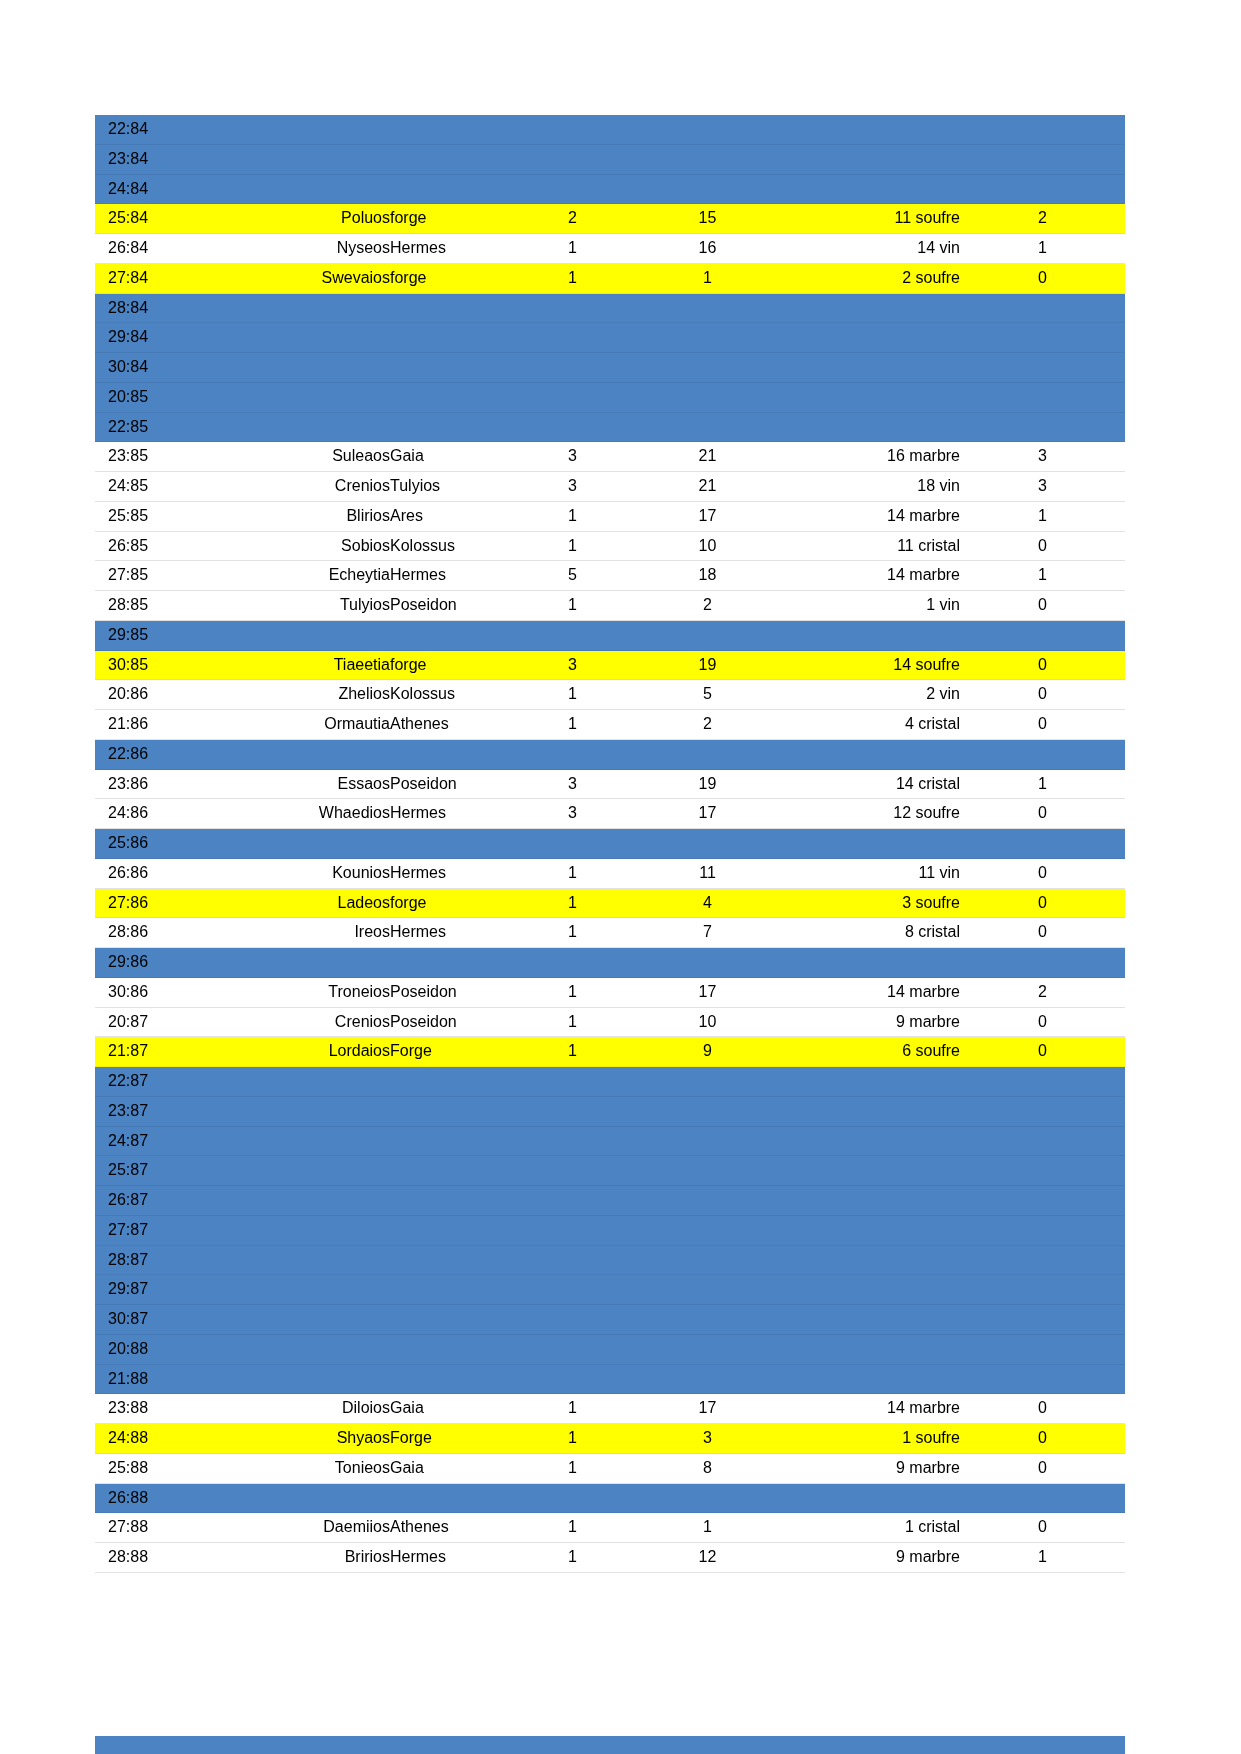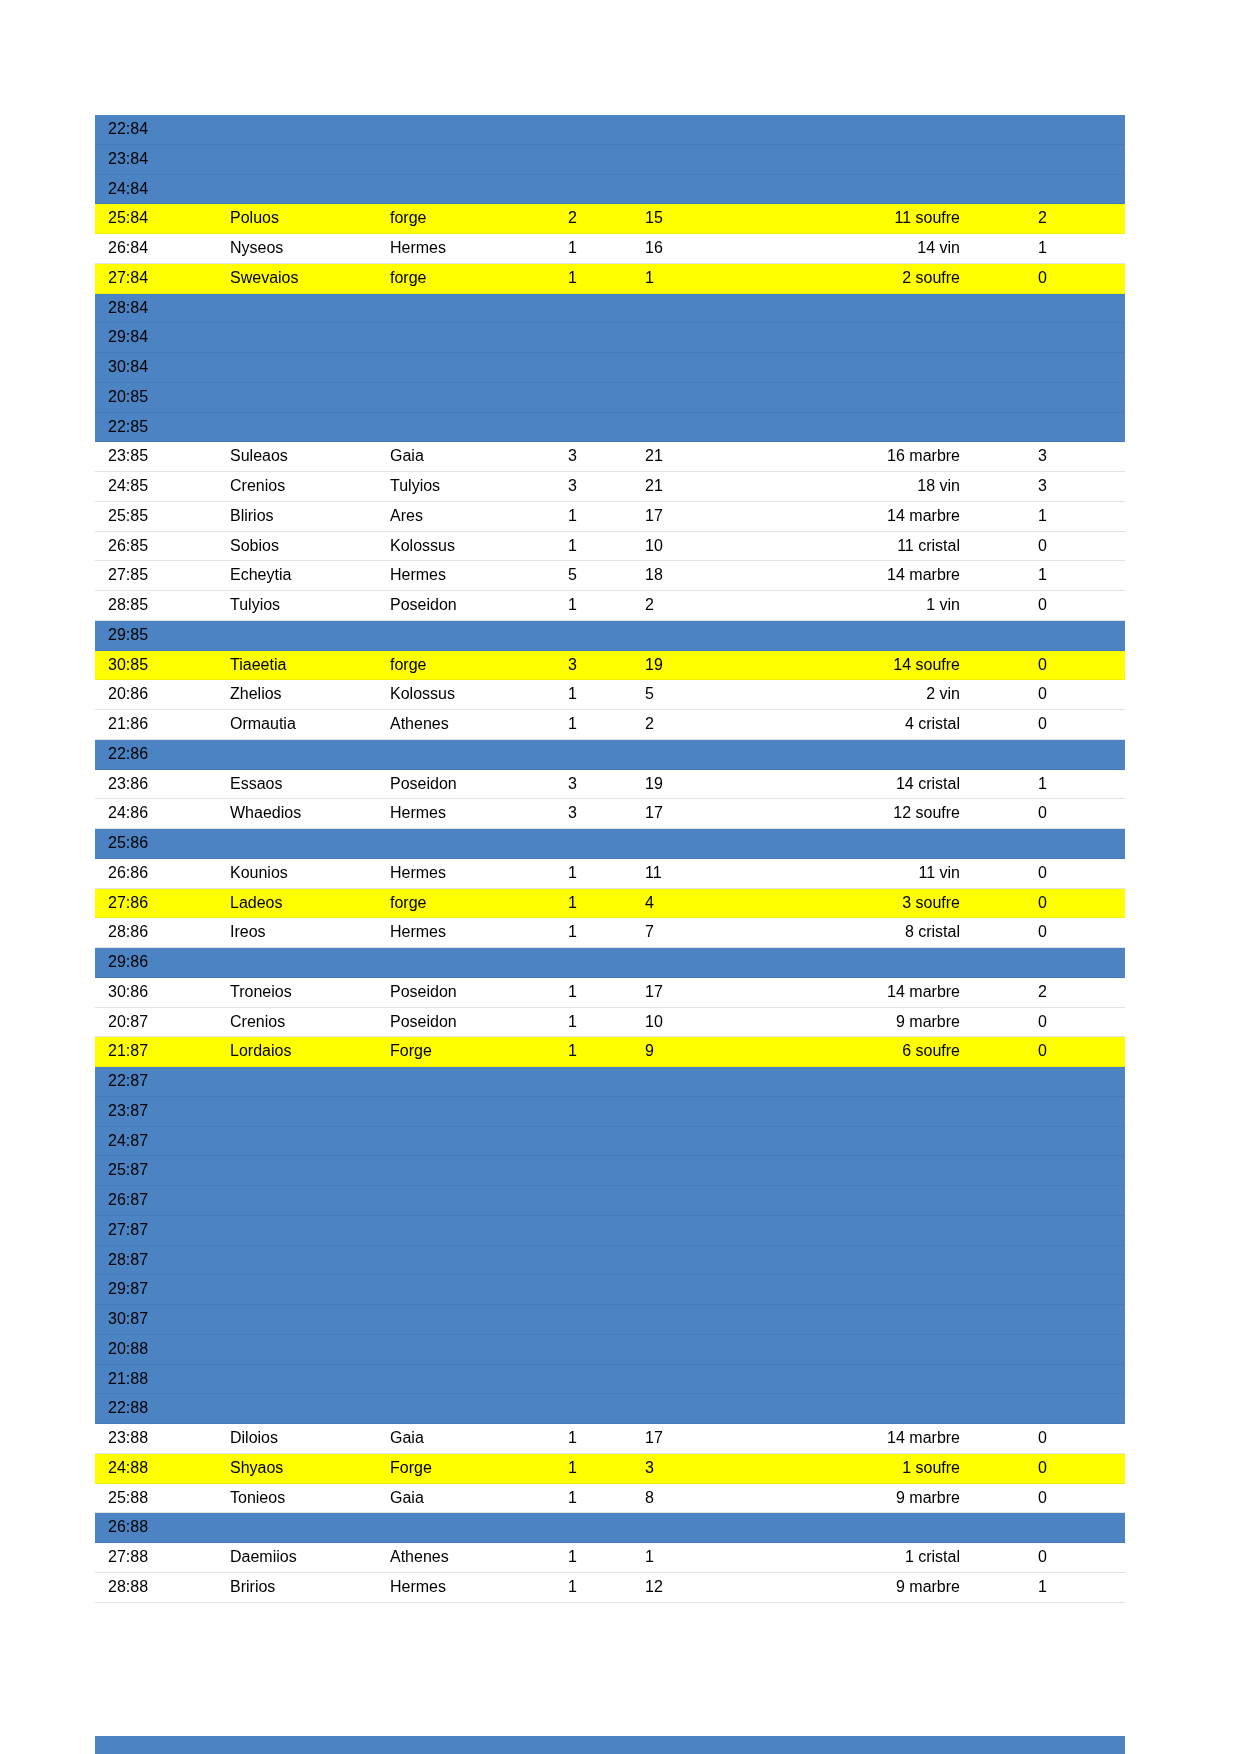--- a/index.html
+++ b/index.html
@@ -32,24 +32,24 @@
   }
   .row.white  { background: var(--row-white, #ffffff); border-bottom-color: #e2e2e2; }
   .row.blue   { background: var(--blue, #4b83c3); border-bottom-color: rgba(0,0,0,0.06); }
   .row.yellow { background: var(--yellow, #ffff00); border-bottom-color: rgba(0,0,0,0.06); }
   .cell {
     box-sizing: border-box;
     overflow: hidden;
     white-space: nowrap;
   }
   .c-id   { width: 135px; text-align: left; padding-left: 13px; }
-  .c-name { width: 160px; text-align: left; }
+  .c-name { width: 160px; text-align: right; }
   .c-god  { width: 110px; text-align: left; }
   .c-v1   { width: 145px; text-align: center; }
-  .c-v2   { width: 125px; }
+  .c-v2   { width: 125px; text-align: center; }
   .c-res  { width: 190px; text-align: right; }
   .c-v3   { width: 165px; text-align: center; }
   #bottom-bar {
     position: absolute;
     left: 95px;
     top: 1736px;
     width: 1030px;
     height: 18px;
     background: var(--blue, #4b83c3);
   }
@@ -439,29 +439,20 @@
       </div>
       <div class="row blue">
         <div class="cell c-id">21:88</div>
         <div class="cell c-name"></div>
         <div class="cell c-god"></div>
         <div class="cell c-v1"></div>
         <div class="cell c-v2"></div>
         <div class="cell c-res"></div>
         <div class="cell c-v3"></div>
       </div>
-      <div class="row blue">
-        <div class="cell c-id">22:88</div>
-        <div class="cell c-name"></div>
-        <div class="cell c-god"></div>
-        <div class="cell c-v1"></div>
-        <div class="cell c-v2"></div>
-        <div class="cell c-res"></div>
-        <div class="cell c-v3"></div>
-      </div>
       <div class="row white">
         <div class="cell c-id">23:88</div>
         <div class="cell c-name">Diloios</div>
         <div class="cell c-god">Gaia</div>
         <div class="cell c-v1">1</div>
         <div class="cell c-v2">17</div>
         <div class="cell c-res">14 marbre</div>
         <div class="cell c-v3">0</div>
       </div>
       <div class="row yellow">

